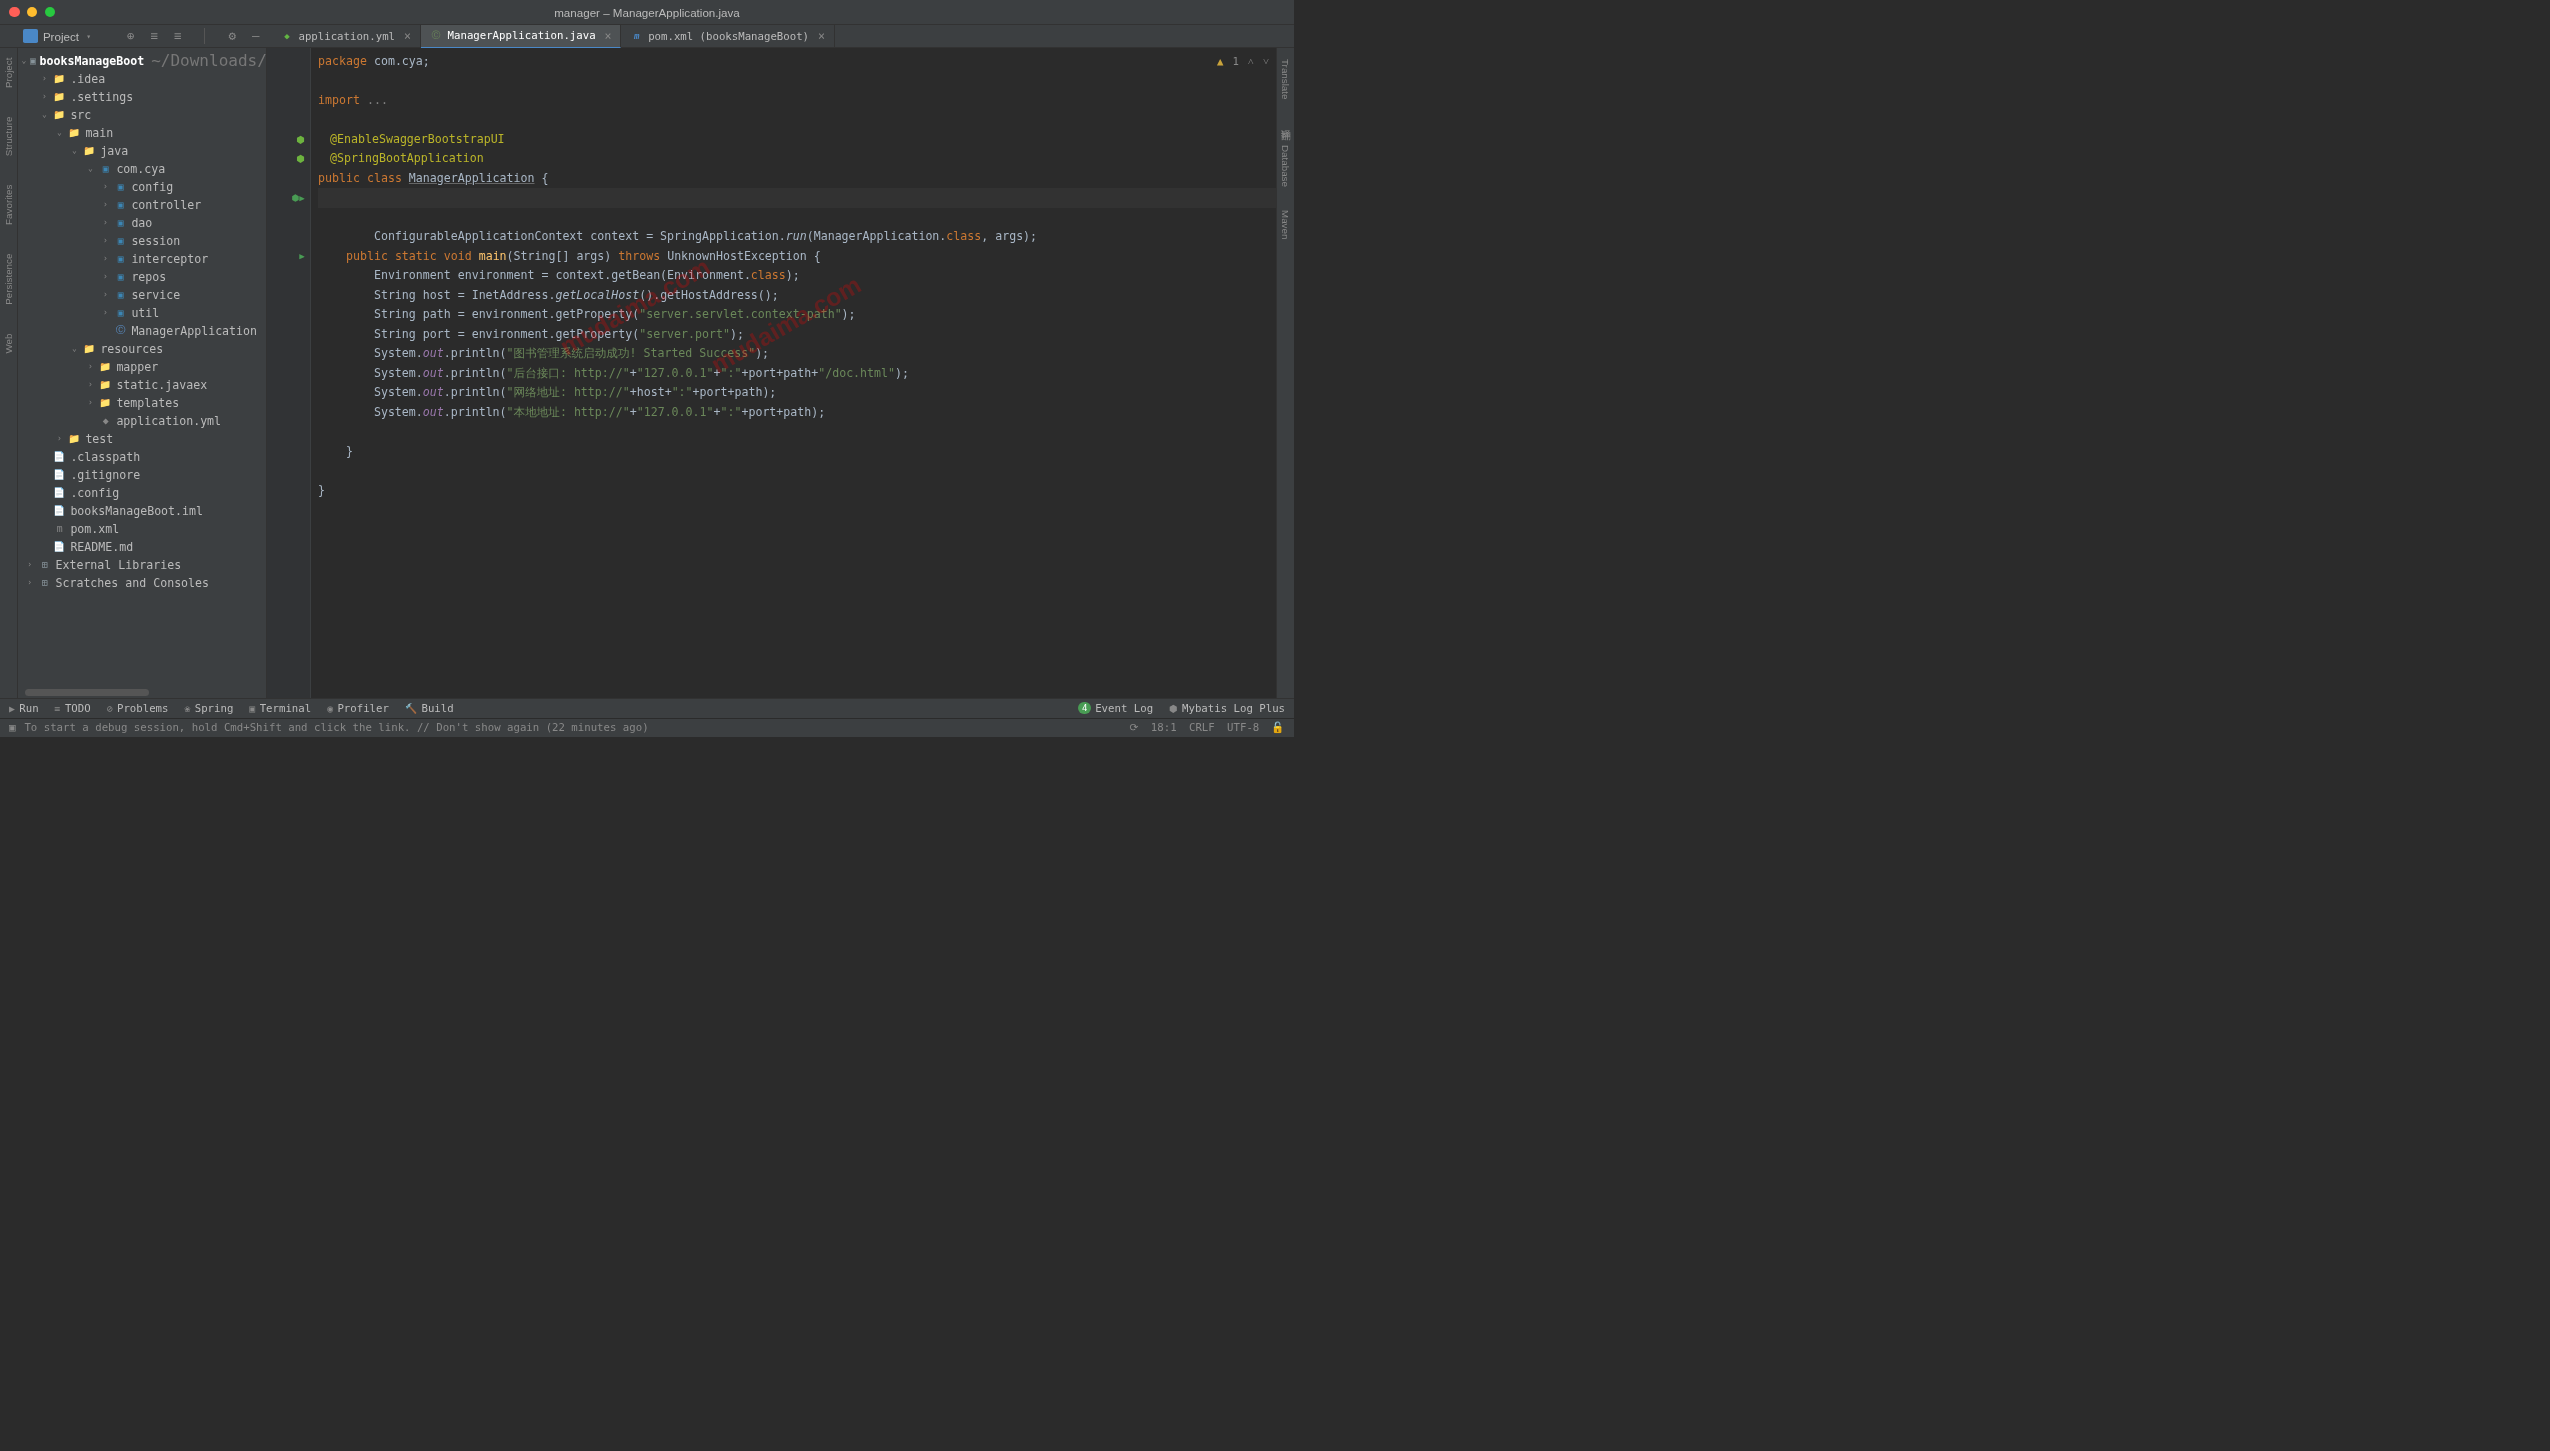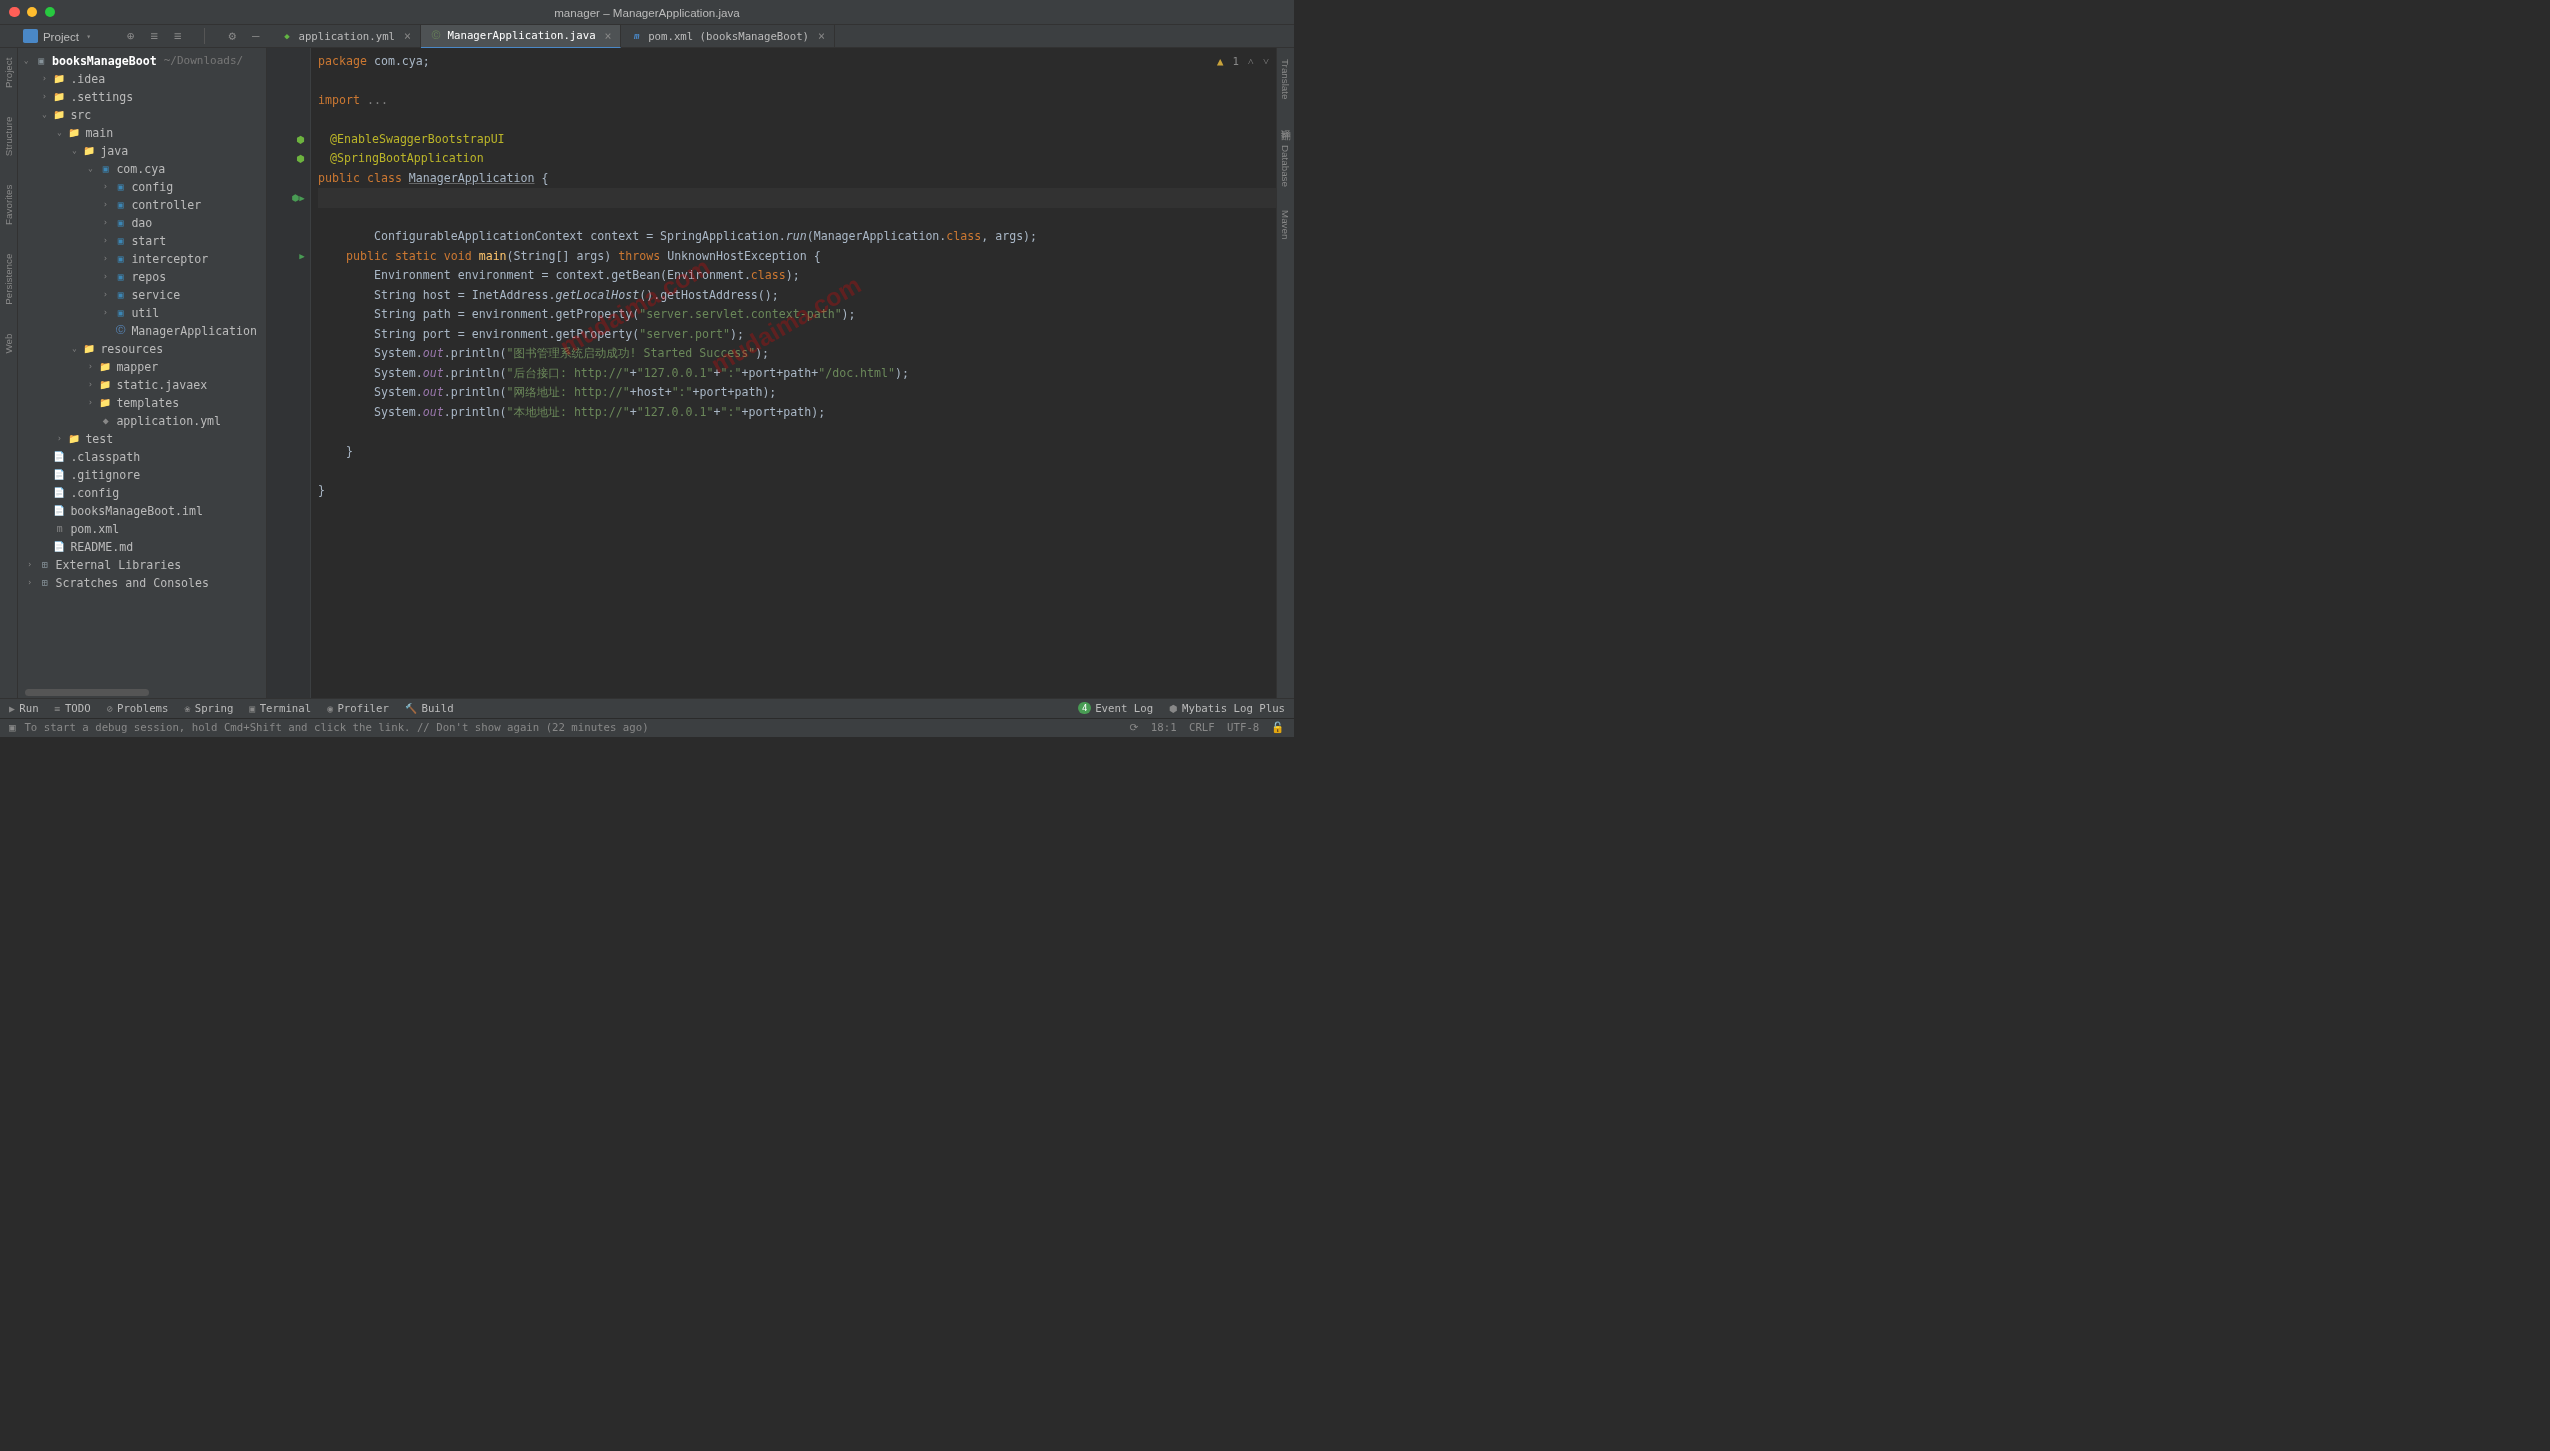--- a/index.html
+++ b/index.html
@@ -39,21 +39,21 @@
 .right-rail-label { writing-mode:vertical-rl; font-size:9.8px; color:#888; padding:5.3px 0; cursor:pointer; font-family:-apple-system,sans-serif;}
 
 
 .project-panel { width:249px; background:#3c3f41; border-right:0.9px solid #323232; overflow:hidden; position:relative;}
 .tree { font-size:11.6px; font-family:-apple-system,sans-serif; padding-top:3.6px;}
 .tree-row { display:flex; align-items:center; height:18px; padding-left:3.6px; white-space:nowrap; cursor:pointer; color:#bbb;}
 .arrow { width:9px; font-size:8px; color:#888; text-align:center;}
 .node-icon { width:14.2px; height:12.4px; display:inline-flex; align-items:center; justify-content:center; margin:0 3.6px; font-size:9.8px;}
 .folder-icon{color:#87939a;} .folder-open{color:#87939a;} .pkg-icon{color:#3c86b4;} .java-icon{color:#5b8fc7;} .file-icon{color:#888;}
 .root-name{font-weight:bold; color:#fff;}
-.root-path{color:#777; font-size:11px;}
+.root-path{color:#777; font-size:16px;}
 .scroll-h { position:absolute; bottom:1.8px; left:7.1px; width:124px; height:7.1px; background:#555; border-radius:3.6px;}
 
 
 .editor { flex:1; display:flex; background:#2b2b2b; position:relative;}
 .gutter { width:44px; background:#313335; border-right:0.9px solid #3c3f41; padding-top:3.6px;}
 .gutter-row { height:19.5px; display:flex; align-items:center; justify-content:flex-end; padding-right:5.3px; color:#606366; font-size:9.8px;}
 .gutter-run { color:#499c54; font-size:9px;}
 .gutter-spring { color:#6db33f;}
 .code { flex:1; padding:3.6px 0 0 7.1px; font-size:11.6px; line-height:19.5px; position:relative;}
 .code-line { height:19.5px; white-space:pre; }
@@ -173,21 +173,21 @@
           <span>controller</span>
         </div>
         <div class="tree-row" style="padding-left: 83px;">
           <span class="arrow">›</span>
           <span class="node-icon pkg-icon">▣</span>
           <span>dao</span>
         </div>
         <div class="tree-row" style="padding-left: 83px;">
           <span class="arrow">›</span>
           <span class="node-icon pkg-icon">▣</span>
-          <span>start</span>
+          <span>session</span>
         </div>
         <div class="tree-row" style="padding-left: 83px;">
           <span class="arrow">›</span>
           <span class="node-icon pkg-icon">▣</span>
           <span>interceptor</span>
         </div>
         <div class="tree-row" style="padding-left: 83px;">
           <span class="arrow">›</span>
           <span class="node-icon pkg-icon">▣</span>
           <span>repos</span>

